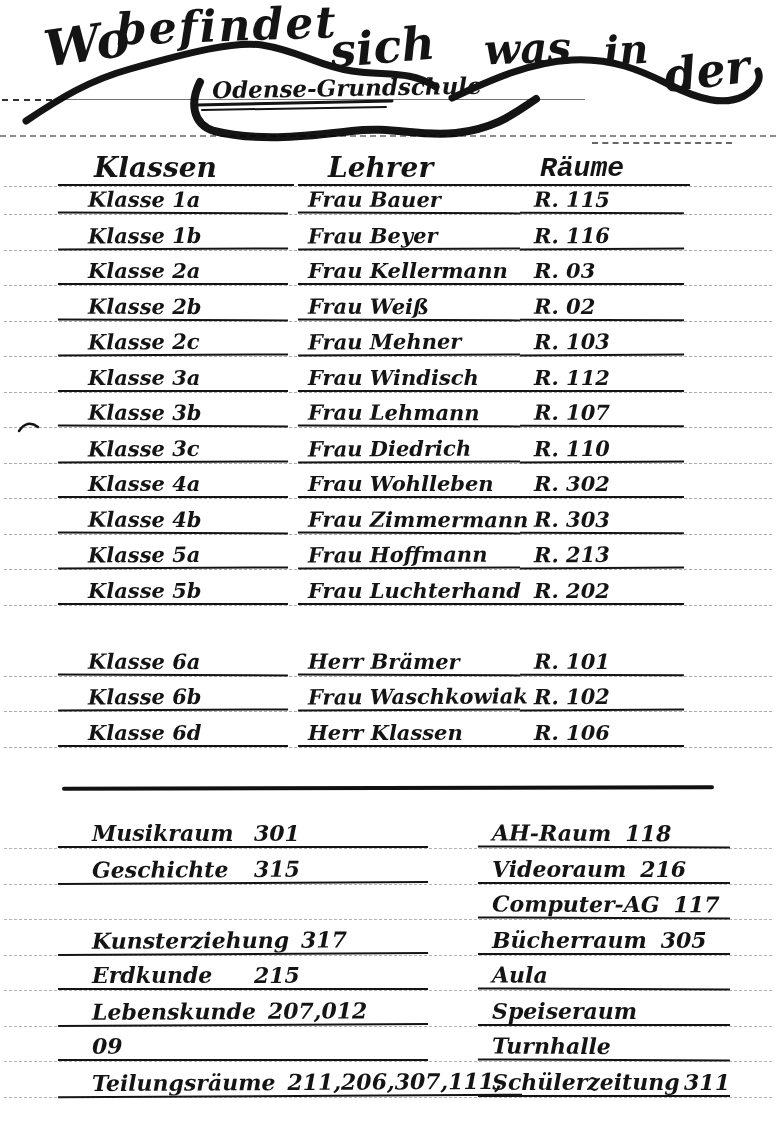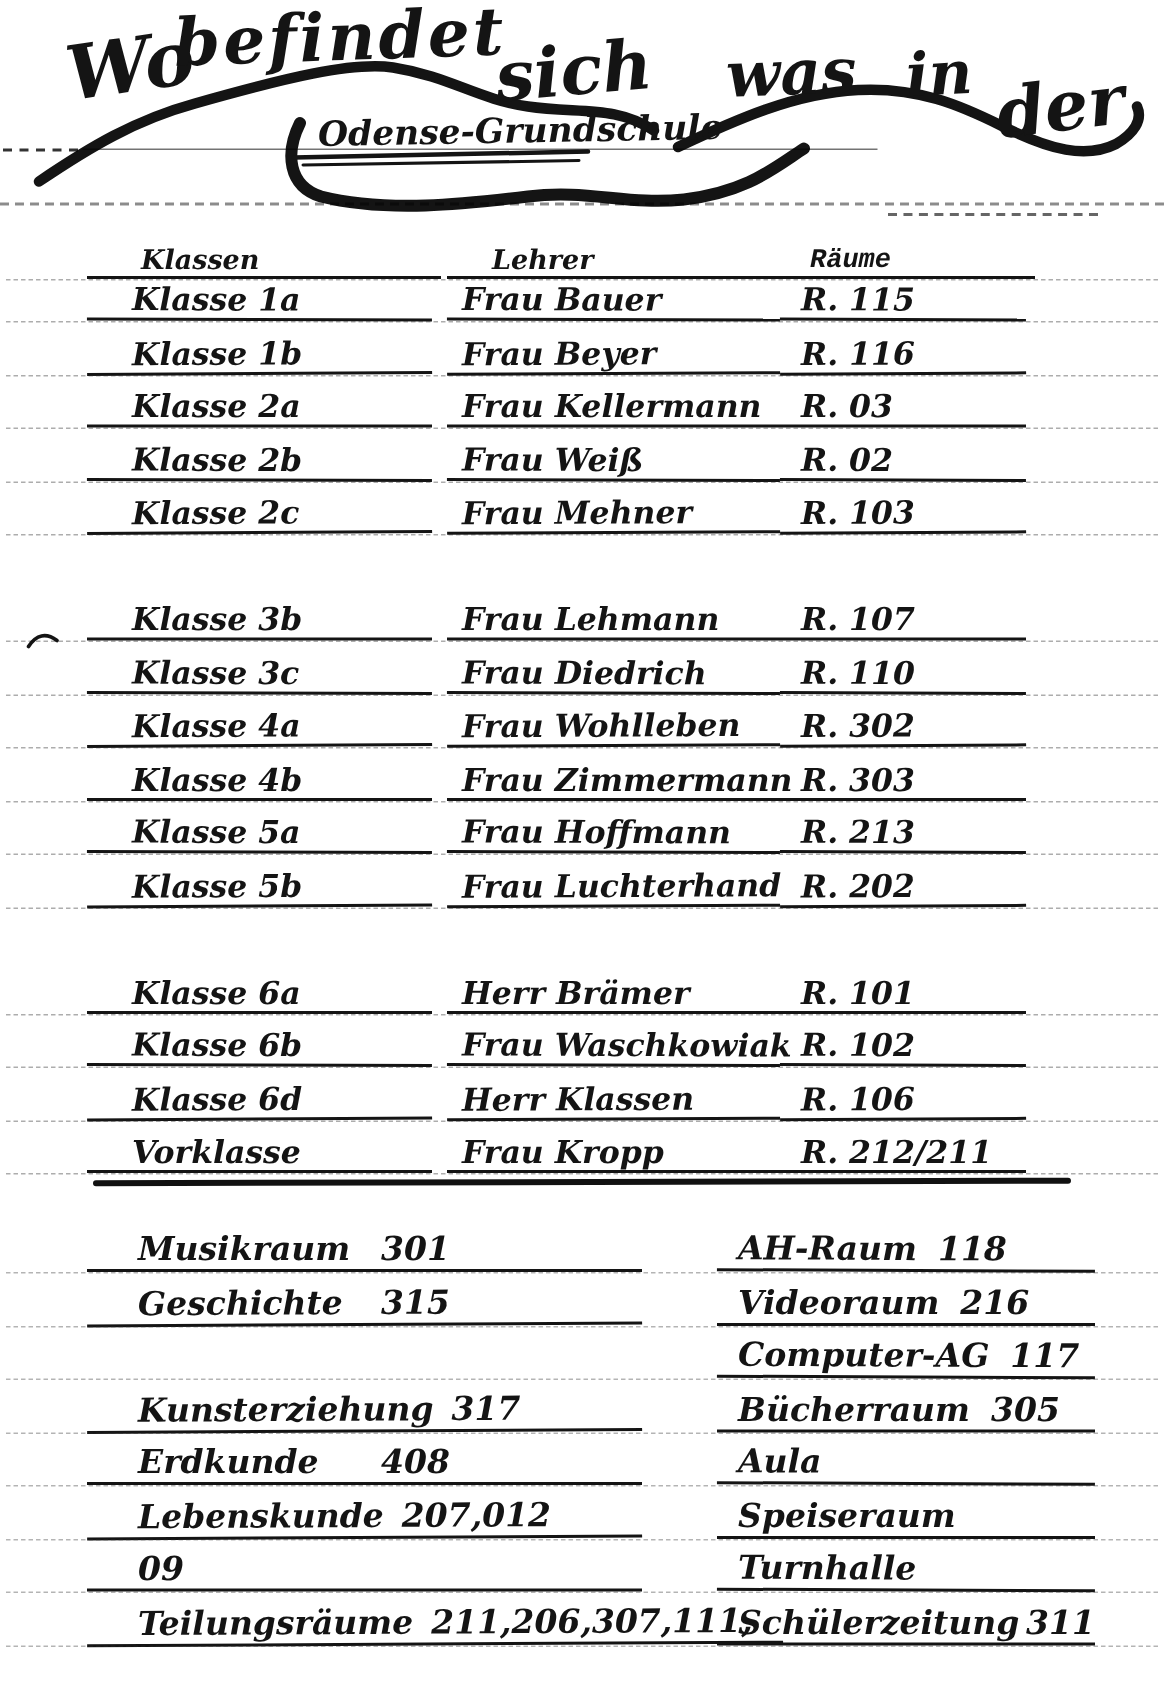--- a/index.html
+++ b/index.html
@@ -28,21 +28,21 @@
 
   
   .trow { position:absolute; left:0; width:776px; height:34px; }
   .trow::after { content:''; position:absolute; left:4px; right:4px; bottom:-1px;
                  border-bottom:1px dashed rgba(40,40,40,0.38); }
   .cell { position:absolute; bottom:0; font-size:21px; font-weight:bold; white-space:nowrap;
           border-bottom:2px solid #141414; }
   .c1 { left:58px;  width:200px; padding-left:30px; }
   .c2 { left:298px; width:212px; padding-left:10px; }
   .c3 { left:520px; width:150px; padding-left:14px; }
-  .hrow .cell { font-size:18px; }
+  .hrow .cell { font-size:28px; }
   .hrow .c1 { padding-left:36px; }
   .hrow .c2 { padding-left:30px; }
   .hrow .c3 { padding-left:20px;font-family:Liberation Mono, monospace; }
   .trow:nth-child(3n)   .cell { transform:rotate(0.2deg); }
   .trow:nth-child(3n+1) .cell { transform:rotate(-0.3deg); }
 
   .caret-mark { position:absolute; left:16px; top:416px; }
 
   .divider { position:absolute; left:62px; top:786px; width:652px; height:4px;
              background:#111; border-radius:2px; transform:rotate(-0.15deg); }
@@ -112,20 +112,25 @@
   <div class="trow" style="top:287px">
     <span class="hw cell c1">Klasse 2b</span>
     <span class="hw cell c2">Frau Weiß</span>
     <span class="hw cell c3">R. 02</span>
   </div>
   <div class="trow" style="top:322px">
     <span class="hw cell c1">Klasse 2c</span>
     <span class="hw cell c2">Frau Mehner</span>
     <span class="hw cell c3">R. 103</span>
   </div>
+  <div class="trow" style="top:358px">
+    <span class="hw cell c1">Klasse 3a</span>
+    <span class="hw cell c2">Frau Windisch</span>
+    <span class="hw cell c3">R. 112</span>
+  </div>
   <div class="trow" style="top:393px">
     <span class="hw cell c1">Klasse 3b</span>
     <span class="hw cell c2">Frau Lehmann</span>
     <span class="hw cell c3">R. 107</span>
   </div>
   <div class="trow" style="top:429px">
     <span class="hw cell c1">Klasse 3c</span>
     <span class="hw cell c2">Frau Diedrich</span>
     <span class="hw cell c3">R. 110</span>
   </div>
@@ -157,25 +162,20 @@
   <div class="trow" style="top:677px">
     <span class="hw cell c1">Klasse 6b</span>
     <span class="hw cell c2">Frau Waschkowiak</span>
     <span class="hw cell c3">R. 102</span>
   </div>
   <div class="trow" style="top:713px">
     <span class="hw cell c1">Klasse 6d</span>
     <span class="hw cell c2">Herr Klassen</span>
     <span class="hw cell c3">R. 106</span>
   </div>
-  <div class="trow" style="top:748px">
-    <span class="hw cell c1">Vorklasse</span>
-    <span class="hw cell c2">Frau Kropp</span>
-    <span class="hw cell c3">R. 212/211</span>
-  </div>
 
   <svg class="caret-mark" width="28" height="20" viewBox="0 0 28 20">
     <path d="M 3 15 Q 11 3 22 11" stroke="#141414" stroke-width="2.5" fill="none" stroke-linecap="round"></path>
   </svg>
 
   <div class="divider"></div>
 
   <div class="frow" style="top:814px">
     <span class="hw fl">
       <span class="fname">Musikraum</span>
@@ -208,21 +208,21 @@
       <span class="froom">317</span>
     </span>
     <span class="hw fr">
       <span class="fname">Bücherraum</span>
       <span class="froom">305</span>
     </span>
   </div>
   <div class="frow" style="top:956px">
     <span class="hw fl">
       <span class="fname">Erdkunde</span>
-      <span class="froom">408</span>
+      <span class="froom">215</span>
     </span>
     <span class="hw fr">
       <span class="fname">Aula</span>
       <span class="froom"></span>
     </span>
   </div>
   <div class="frow" style="top:992px">
     <span class="hw fl">
       <span class="fname">Lebenskunde</span>
       <span class="froom">207,012</span>

